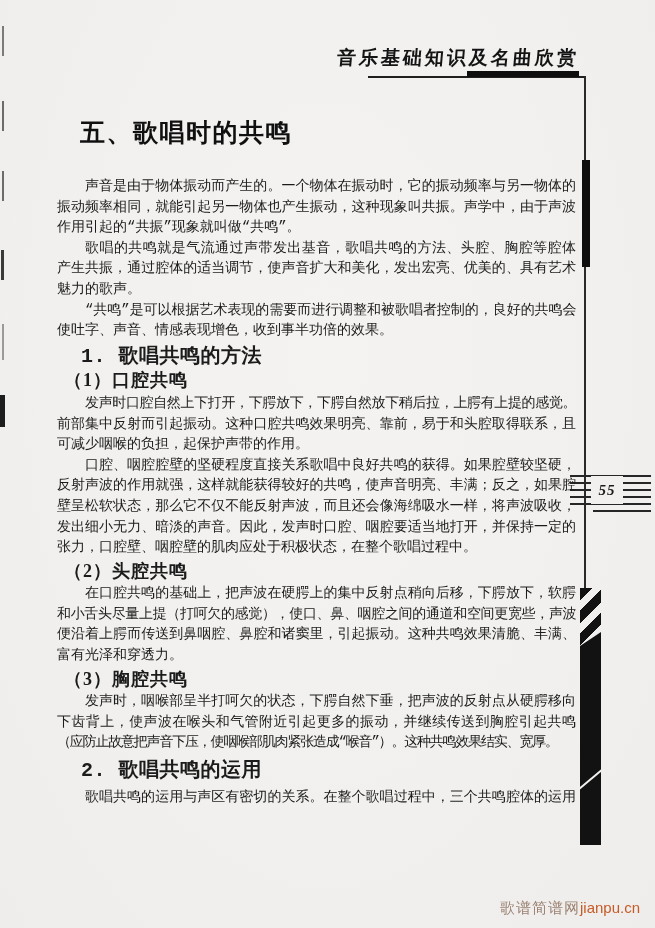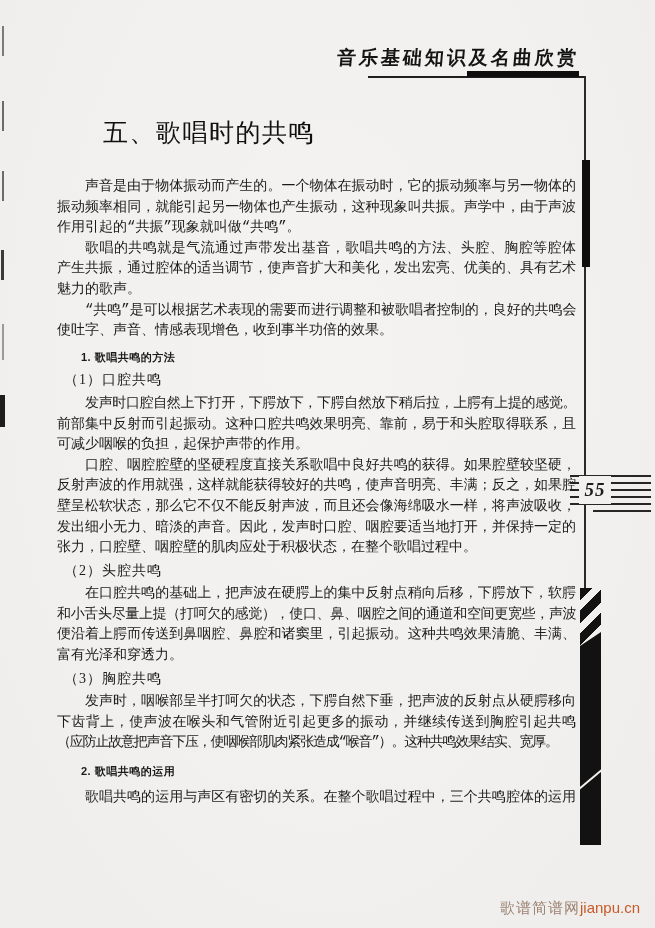--- a/index.html
+++ b/index.html
@@ -23,23 +23,23 @@
   
   .v-line{position:absolute;left:584px;top:76px;width:2px;height:517px;background:#2a2a2a;}
   .v-thick{position:absolute;left:582px;top:160px;width:8px;height:107px;background:#0e0e0e;}
   
   .pn-stripes{position:absolute;left:570px;top:475px;width:85px;height:42px;}
   .pn-stripes .sl{position:absolute;left:0;width:81px;height:2px;background:#262626;}
   .pn-stripes .sl.l1{top:0;} .pn-stripes .sl.l2{top:7px;} .pn-stripes .sl.l3{top:14px;}
   .pn-stripes .sl.l4{top:21px;} .pn-stripes .sl.l5{top:28px;}
   .pn-stripes .sl.l6{top:35px;left:23px;width:58px;}
   .pn-num{
-    position:absolute;left:9px;top:1px;width:32px;height:28px;
+    position:absolute;left:21px;top:1px;width:32px;height:28px;
     background:#f1f0ee;display:flex;align-items:center;justify-content:center;
-    font-style:italic;font-weight:bold;font-size:19px;color:#1c1c1c;letter-spacing:1px;
+    font-style:italic;font-weight:bold;font-size:15px;color:#1c1c1c;letter-spacing:1px;
   }
   
   .tab{position:absolute;left:580px;top:588px;width:21px;height:257px;}
   .tab .stripes{
     position:absolute;top:0;left:0;width:100%;height:58px;
     background:repeating-linear-gradient(135deg,#121212 0 9px,rgba(0,0,0,0) 9px 16px);
   }
   .tab .solid{
     position:absolute;top:44px;left:0;width:100%;bottom:0;background:#121212;
     clip-path:polygon(0 14px,100% 0,100% 100%,0 100%);
@@ -50,40 +50,39 @@
   .bm1{left:2px;top:26px;width:2px;height:30px;background:#7a7a7a;}
   .bm2{left:2px;top:101px;width:2px;height:30px;background:#6b6b6b;}
   .bm3{left:2px;top:171px;width:2px;height:30px;background:#6b6b6b;}
   .bm4{left:1px;top:250px;width:3px;height:30px;background:#3a3a3a;}
   .bm5{left:2px;top:324px;width:2px;height:36px;background:#9a9a9a;}
   .bm6{left:0px;top:395px;width:5px;height:32px;background:#1d1d1d;}
   
   .art-title{
     position:absolute;left:80px;top:116px;
     font-family:"Liberation Sans","DejaVu Sans",sans-serif;
-    font-weight:400;font-size:25px;letter-spacing:1.5px;color:#101010;
+    font-weight:700;font-size:25px;letter-spacing:1.5px;color:#101010;
     white-space:nowrap;
-    margin-left:23px;
   }
   .body-text{
     position:absolute;left:57px;top:176px;width:519px;
     font-size:14px;line-height:20.6px;color:#1b1b1b;
   }
   .ln{text-align:justify;text-align-last:justify;font-family:Liberation Mono, monospace;}
   .ln.e{text-align-last:left;}
   .ind{padding-left:28px;}
   .s1{letter-spacing:-0.55px;}
   .s2{letter-spacing:-1.2px;}
   .hd-num{
-    font-family:Liberation Sans, sans-serif;
-    font-weight:700;font-size:11px;letter-spacing:0.5px;
+    font-family:Liberation Mono, monospace;
+    font-weight:700;font-size:20px;letter-spacing:0.5px;
     padding-left:24px;margin:6px 0 3px 0;
   }
   .hd-sub{
-    font-size:14px;padding-left:7px;margin:3px 0 2px 0;letter-spacing:1px;
+    font-size:18px;padding-left:7px;margin:3px 0 2px 0;letter-spacing:1px;font-weight:bold;
   }
   
   .watermark{position:absolute;left:500px;top:899px;font-size:15px;white-space:nowrap;}
   .wm-name{color:#9c8372;letter-spacing:1px;}
   .wm-url{color:#c75b28;font-family:"Liberation Sans","DejaVu Sans",sans-serif;}
 </style>
 </head>
 <body>
 
 <div class="page">

